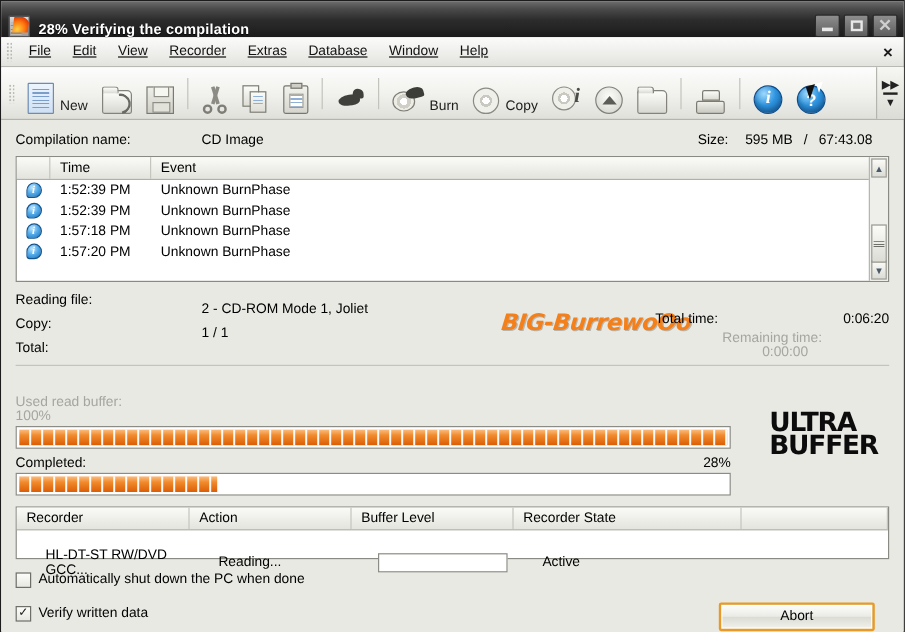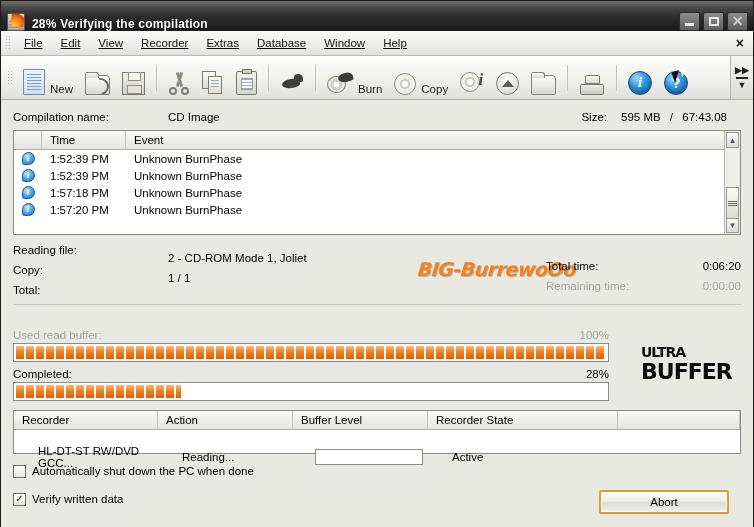--- a/index.html
+++ b/index.html
@@ -234,21 +234,21 @@
     background:repeating-linear-gradient(180deg,#6e6e68 0 1px,transparent 1px 2px);}
   
   .status-grid{margin-top:5px;position:relative;}
   .srow{display:flex;font-size:11.5px;height:20px;align-items:center;}
   .srow .lbl{width:155px;}
   .srow .val{flex:1;margin-top:15px;}
   .right-times{position:absolute;right:0;top:16px;width:195px;}
   .trow{display:flex;font-size:11.5px;height:20px;align-items:center;}
   .trow .lbl{flex:1;}
   .trow .val{width:60px;text-align:right;}
-  .dim{color:#a6a6a0;}
+  .dim{color:#a6a6a0;flex-direction:column;}
   .watermark{
     position:absolute;left:405px;top:18px;
     font-family:"DejaVu Sans",sans-serif;
     font-size:19px;font-weight:bold;font-style:italic;
     color:#f3801a;letter-spacing:-.5px;
     text-shadow:1px 1px 0 rgba(120,120,115,.45);
     transform:skewX(-6deg);
     white-space:nowrap;
   }
   .sep-line{height:1px;background:#c4c4bd;margin-top:4px;}
@@ -264,21 +264,21 @@
     background-image:
       repeating-linear-gradient(90deg, rgba(0,0,0,0) 0 8px, rgba(255,255,255,.95) 8px 10px),
       linear-gradient(180deg,#fbbc7e 0%,#f08a2c 38%,#dc5d05 100%);
     background-size:10px 100%, 100% 100%;
   }
   .ultra{
     position:absolute;right:0;top:14px;width:100px;
     font-family:"DejaVu Sans",sans-serif;font-weight:bold;
     color:#0c0c0c;line-height:19px;letter-spacing:-1px;
   }
-  .ultra .l1{font-size:14px;}
+  .ultra .l1{font-size:22px;}
   .ultra .l2{font-size:22px;}
   
   .rtable{
     margin-top:9px;height:44px;background:#fff;border:1px solid #8a8a84;box-sizing:border-box;
     display:flex;flex-direction:column;
   }
   .rt-head{
     height:18px;flex:0 0 18px;display:flex;
     background:linear-gradient(180deg,#fafaf7,#e4e4de);
     border-bottom:1px solid #b0b0a9;font-size:11.5px;

